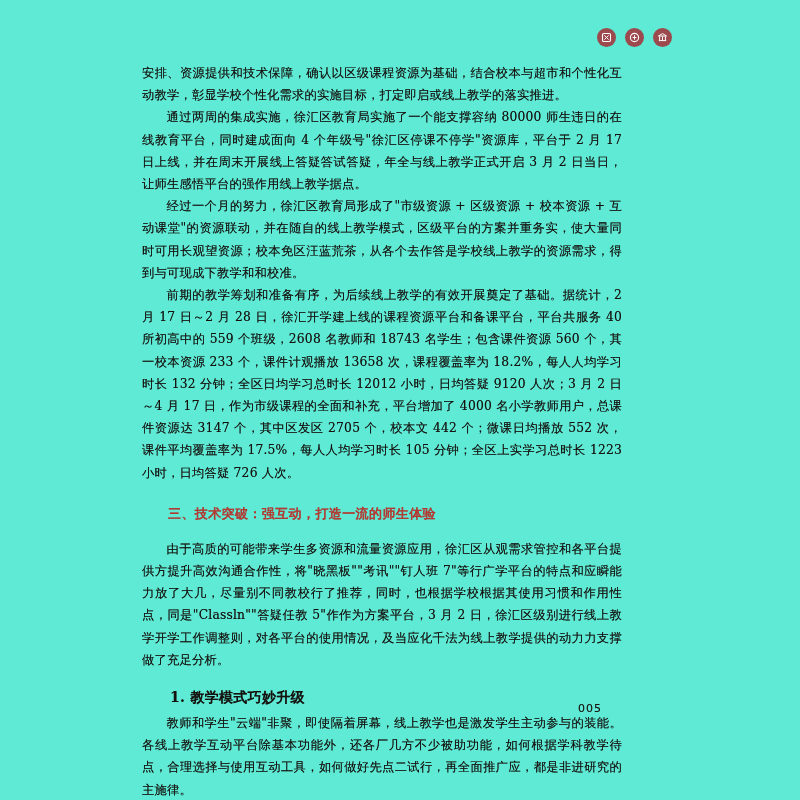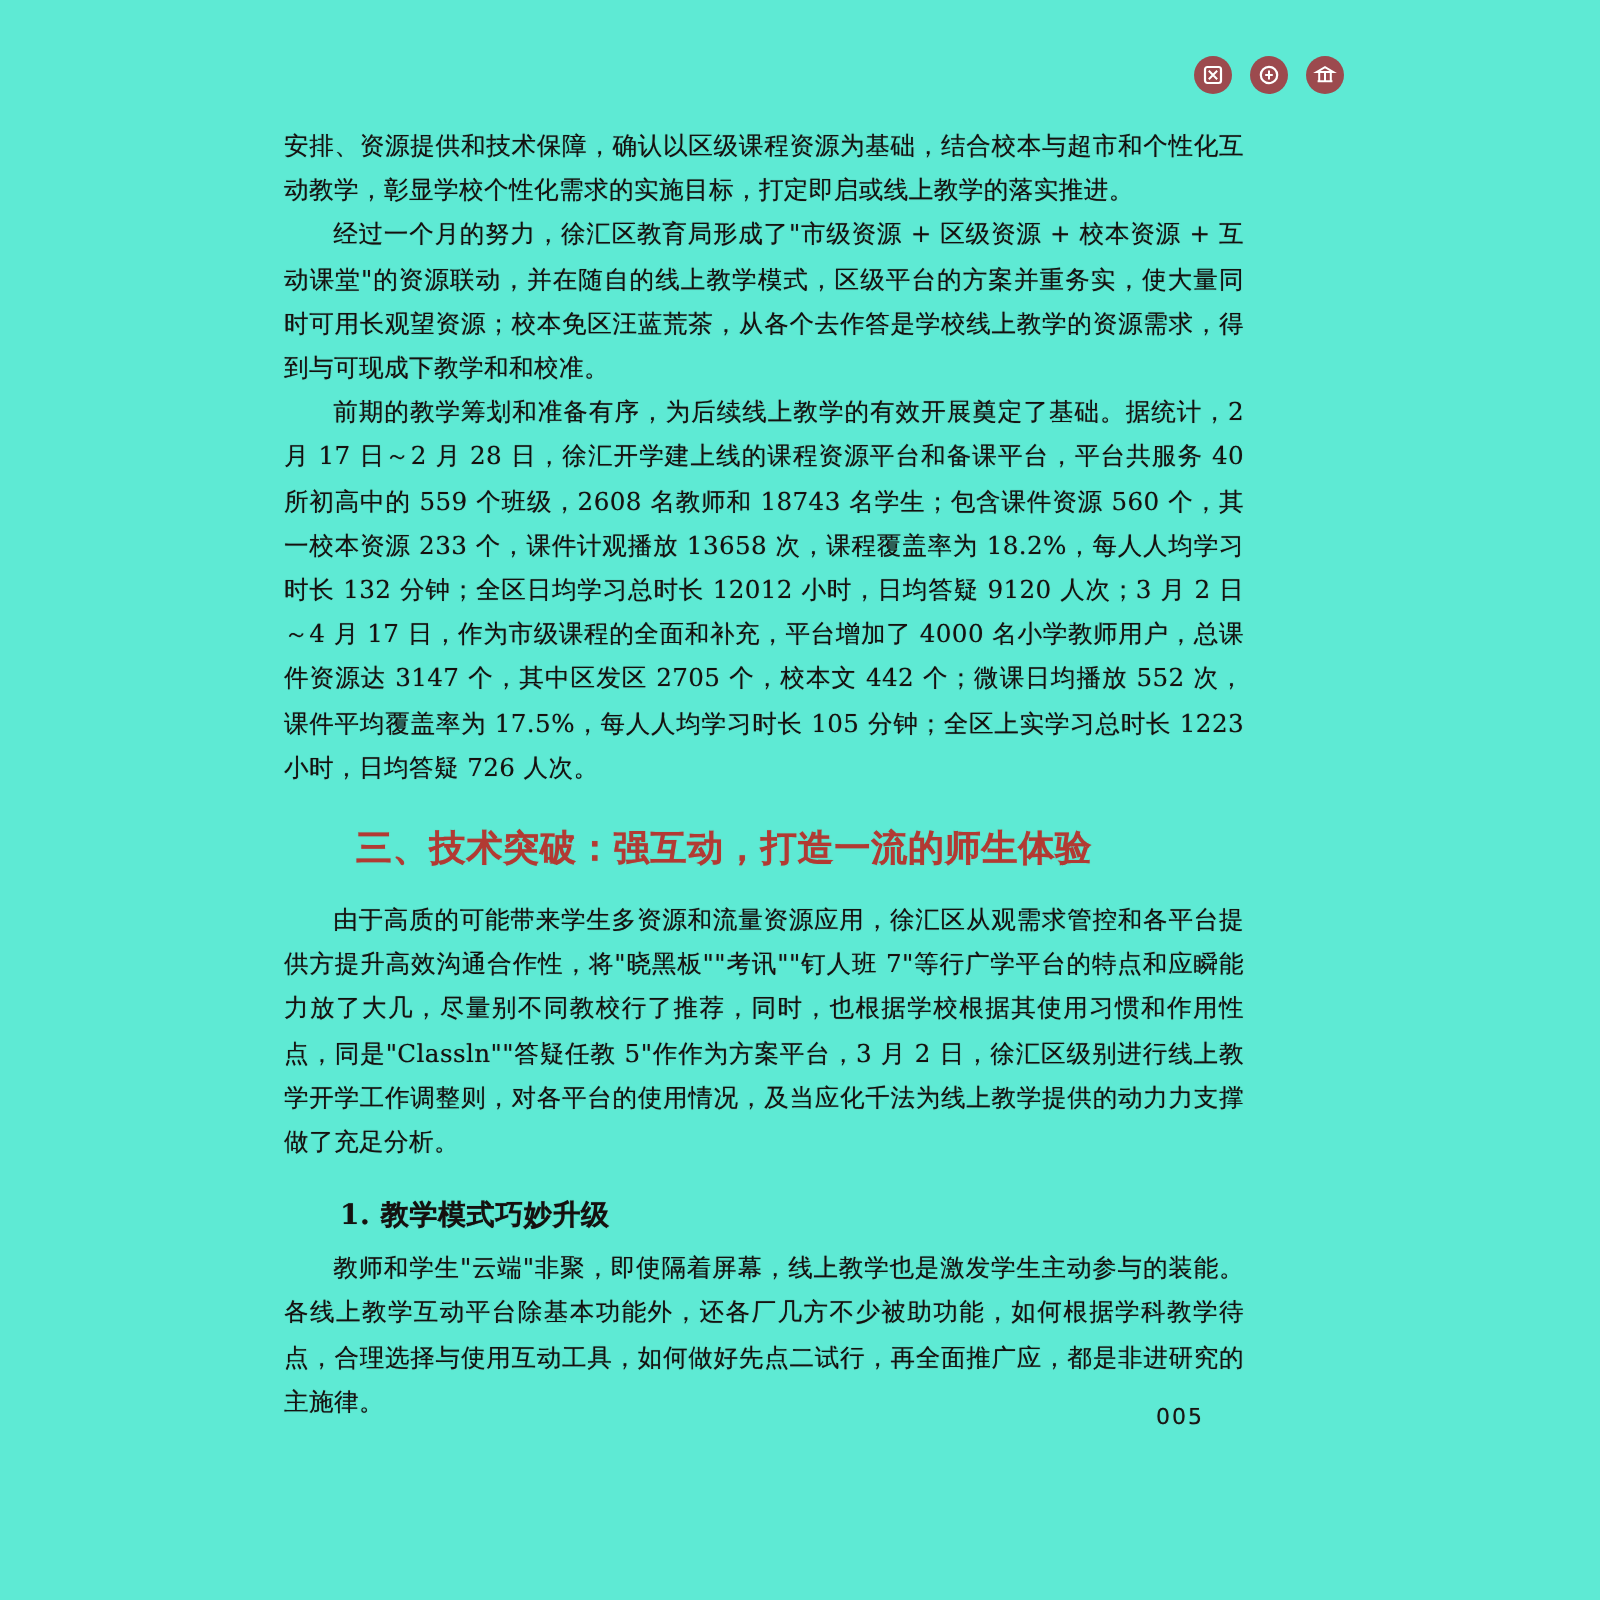--- a/index.html
+++ b/index.html
@@ -64,21 +64,21 @@
     letter-spacing: 0.2px;
     
     text-shadow: 0 0 0.45px rgba(20,16,14,0.55);
   }
   p.para.noindent {
     text-indent: 0;
   }
 
   h2.section-heading {
     margin: 19px 0 13px 0;
-    font-size: 18px;
+    font-size: 13px;
     line-height: 22px;
     color: #b23a33;
     font-weight: bold;
     text-indent: 2em;
     letter-spacing: 0.4px;
     text-shadow: 0 0 0.4px rgba(178,58,51,0.5);
   }
 
   h3.sub-heading {
     margin: 15px 0 4px 0;
@@ -125,20 +125,21 @@
       <svg width="13" height="13" viewBox="0 0 13 13" aria-hidden="true">
         <path d="M2.8 9.6 L10.2 9.6 M3.6 9.6 L3.6 5.4 M6.5 9.6 L6.5 5.4 M9.4 9.6 L9.4 5.4 M2.4 5.0 L10.6 5.0 L6.5 2.6 Z" fill="none" stroke="#ffffff" stroke-width="1"></path>
       </svg>
     </span>
   </div>
 
   <div class="content">
 
     <p class="para noindent">安排、资源提供和技术保障，确认以区级课程资源为基础，结合校本与超市和个性化互动教学，彰显学校个性化需求的实施目标，打定即启或线上教学的落实推进。</p>
 
+    <p class="para">通过两周的集成实施，徐汇区教育局实施了一个能支撑容纳 80000 师生违日的在线教育平台，同时建成面向 4 个年级号"徐汇区停课不停学"资源库，平台于 2 月 17 日上线，并在周末开展线上答疑答试答疑，年全与线上教学正式开启 3 月 2 日当日，让师生感悟平台的强作用线上教学据点。</p>
 
     <p class="para">经过一个月的努力，徐汇区教育局形成了"市级资源 + 区级资源 + 校本资源 + 互动课堂"的资源联动，并在随自的线上教学模式，区级平台的方案并重务实，使大量同时可用长观望资源；校本免区汪蓝荒茶，从各个去作答是学校线上教学的资源需求，得到与可现成下教学和和校准。</p>
 
     <p class="para">前期的教学筹划和准备有序，为后续线上教学的有效开展奠定了基础。据统计，2 月 17 日～2 月 28 日，徐汇开学建上线的课程资源平台和备课平台，平台共服务 40 所初高中的 559 个班级，2608 名教师和 18743 名学生；包含课件资源 560 个，其一校本资源 233 个，课件计观播放 13658 次，课程覆盖率为 18.2%，每人人均学习时长 132 分钟；全区日均学习总时长 12012 小时，日均答疑 9120 人次；3 月 2 日～4 月 17 日，作为市级课程的全面和补充，平台增加了 4000 名小学教师用户，总课件资源达 3147 个，其中区发区 2705 个，校本文 442 个；微课日均播放 552 次，课件平均覆盖率为 17.5%，每人人均学习时长 105 分钟；全区上实学习总时长 1223 小时，日均答疑 726 人次。</p>
 
     <h2 class="section-heading">三、技术突破：强互动，打造一流的师生体验</h2>
 
 
     <p class="para">由于高质的可能带来学生多资源和流量资源应用，徐汇区从观需求管控和各平台提供方提升高效沟通合作性，将"晓黑板""考讯""钉人班 7"等行广学平台的特点和应瞬能力放了大几，尽量别不同教校行了推荐，同时，也根据学校根据其使用习惯和作用性点，同是"Classln""答疑任教 5"作作为方案平台，3 月 2 日，徐汇区级别进行线上教学开学工作调整则，对各平台的使用情况，及当应化千法为线上教学提供的动力力支撑做了充足分析。</p>
 

